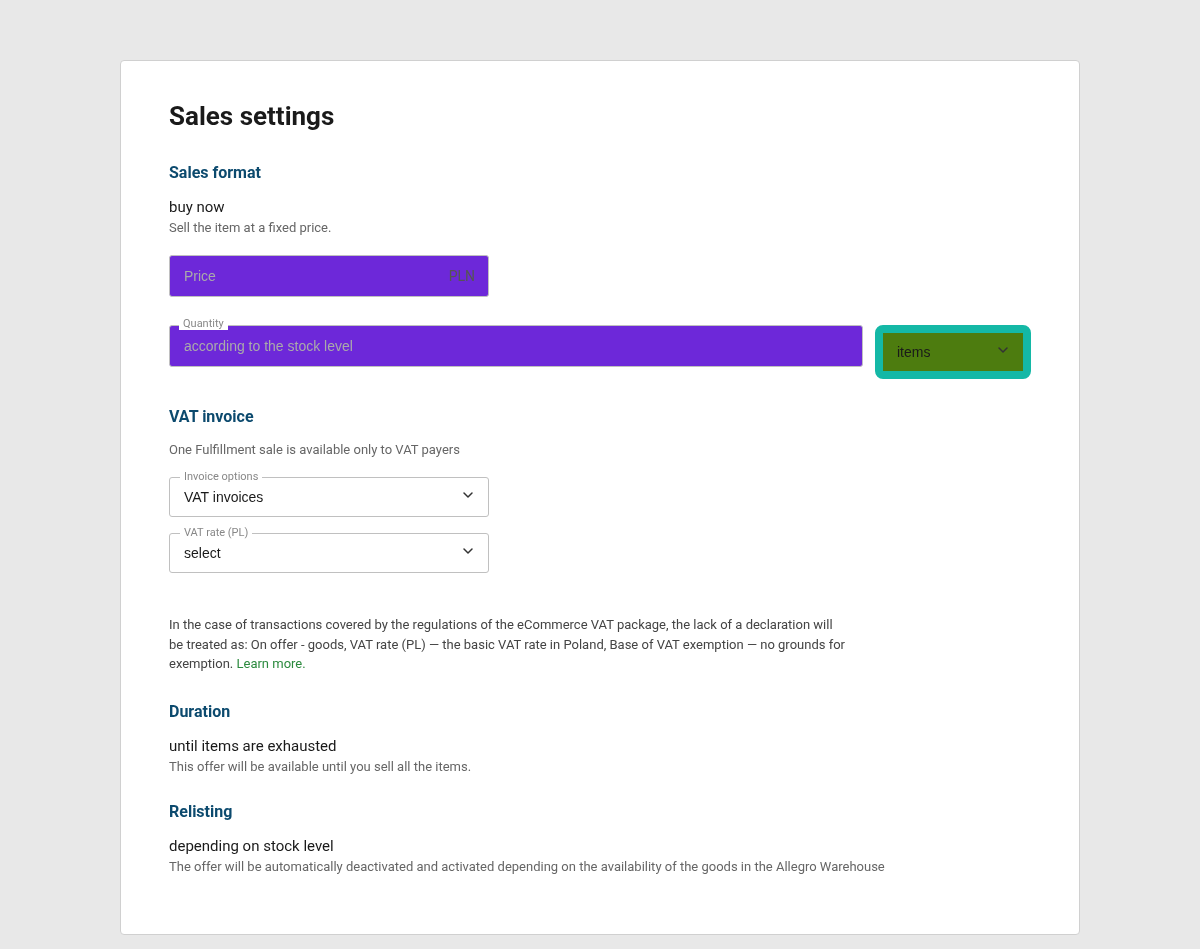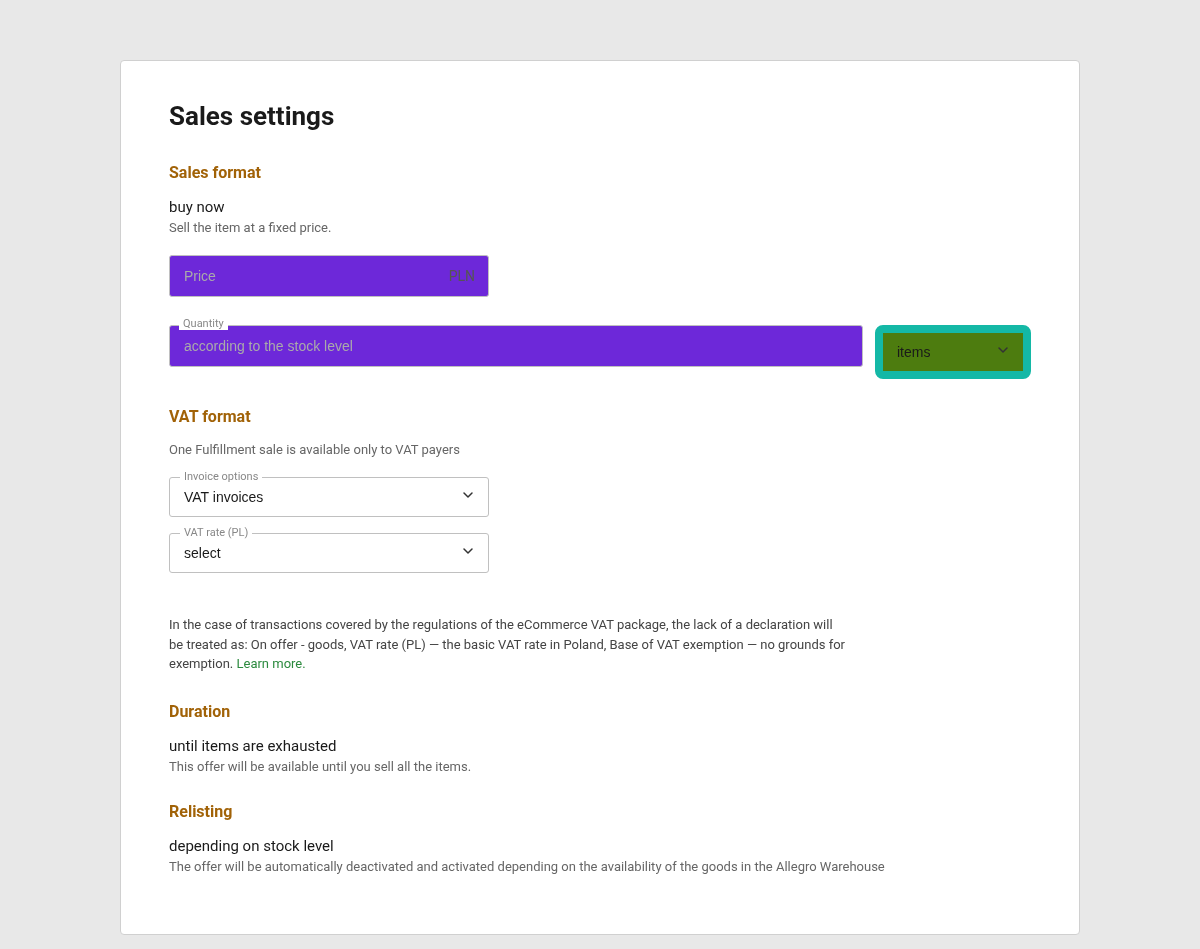--- a/index.html
+++ b/index.html
@@ -29,21 +29,21 @@
     .page-title {
       font-size: 26px;
       font-weight: 700;
       color: #1a1a1a;
       margin-bottom: 32px;
     }
 
     .section-title {
       font-size: 16px;
       font-weight: 700;
-      color: #a16207;
+      color: #0c4a6e;
       margin-bottom: 16px;
     }
 
     .subsection-title {
       font-size: 15px;
       font-weight: 400;
       color: #1a1a1a;
       margin-bottom: 4px;
     }
 
@@ -267,21 +267,21 @@
         <span class="chevron-icon">
           <svg class="chevron-svg" viewBox="0 0 16 16" fill="none" xmlns="http://www.w3.org/2000/svg">
             <path d="M4 6l4 4 4-4" stroke="#333" stroke-width="1.5" stroke-linecap="round" stroke-linejoin="round"></path>
           </svg>
         </span>
       </div>
     </div>
   </div>
 
   <div class="vat-section">
-    <h2 class="section-title">VAT format</h2>
+    <h2 class="section-title">VAT invoice</h2>
     <p class="subsection-desc">One Fulfillment sale is available only to VAT payers</p>
 
     <div class="invoice-row">
       <div class="invoice-field">
         <div class="select-wrapper-normal" style="position:relative;">
           <span class="field-label">Invoice options</span>
           <select style="width:100%">
             <option>VAT invoices</option>
             <option>No invoice</option>
             <option>Receipt</option>

